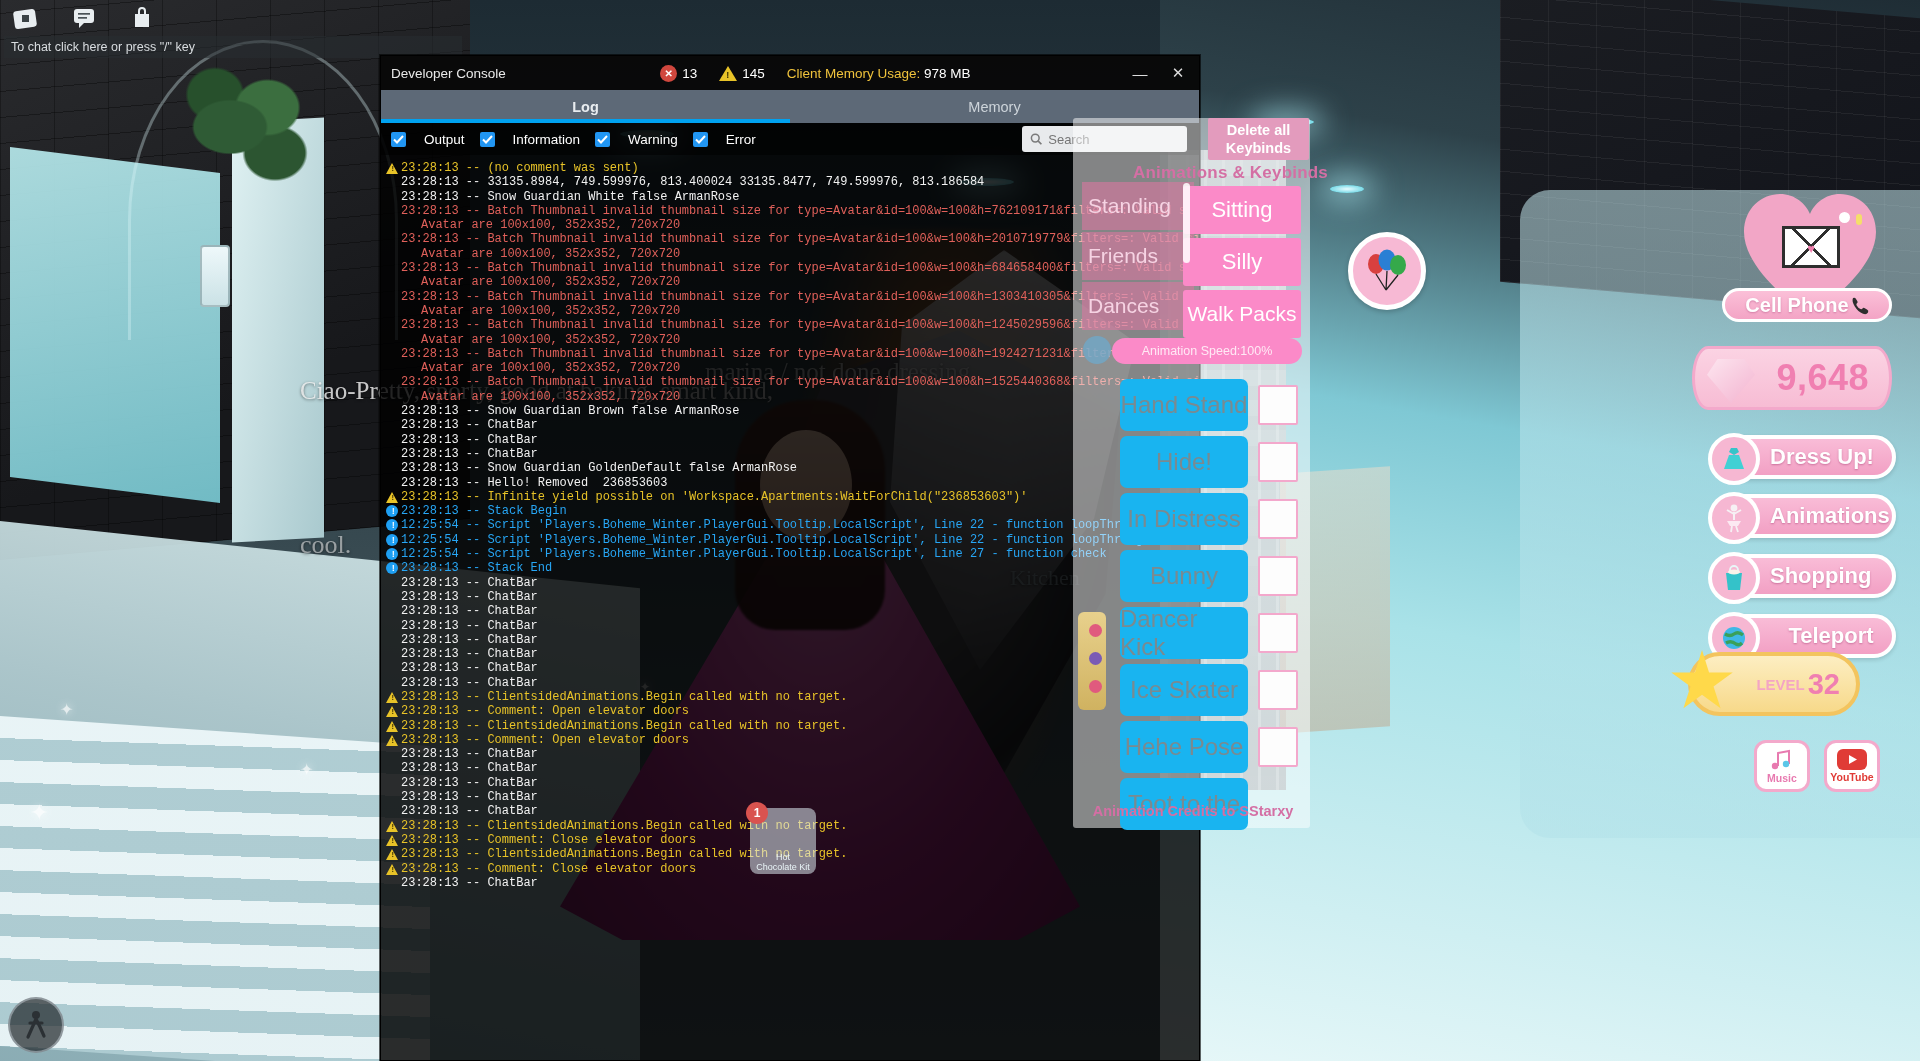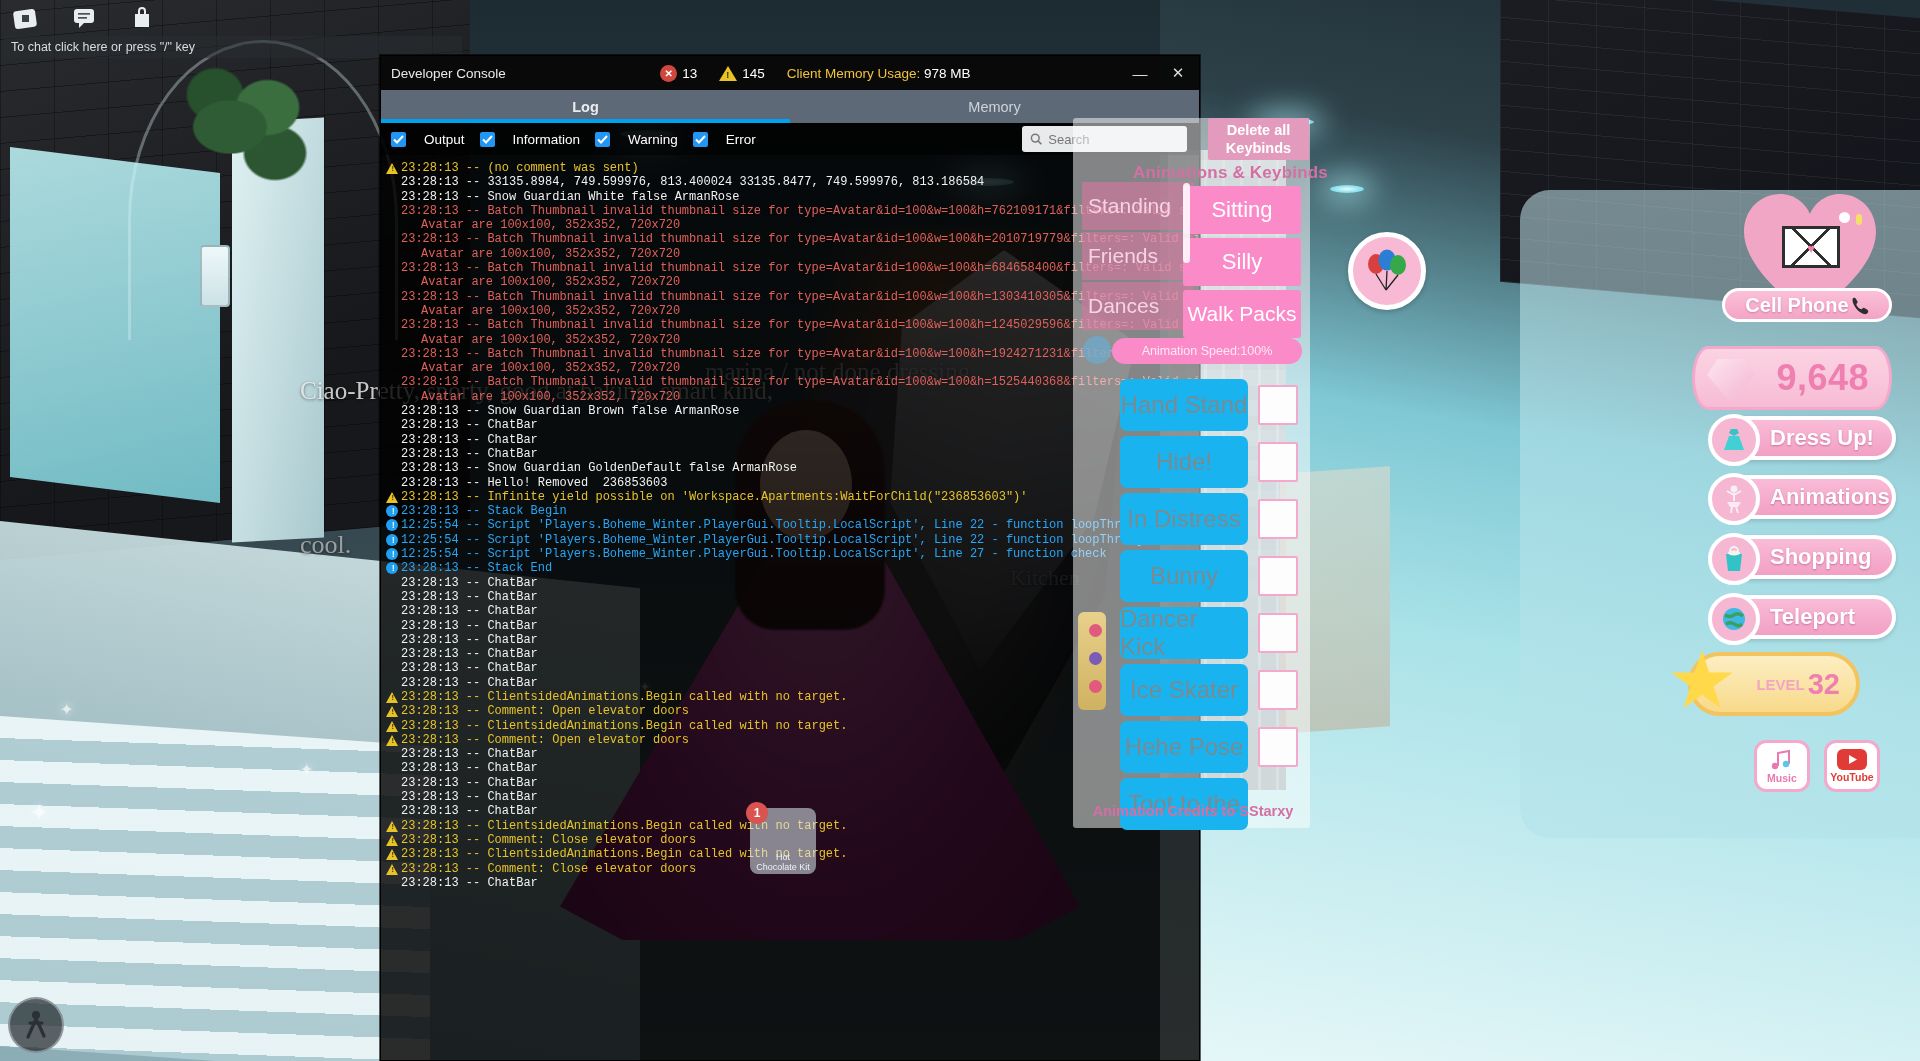--- a/index.html
+++ b/index.html
@@ -323,27 +323,28 @@
   #gem-value{color:#f07fb1;font-size:36px;font-weight:bold;letter-spacing:.5px;}
 
   .hud-btn {
     position:absolute; right:24px; width:182px; height:44px; border-radius:22px;
     background:linear-gradient(#f9bcd7,#f2a0c4);
     border:4px solid #fff;
     display:flex; align-items:center; padding-left:52px;
     color:#fff; font-size:22px; font-weight:bold;
     text-shadow:0 1px 2px rgba(170,70,120,.55);
     box-shadow:0 2px 4px rgba(0,0,0,.14);
+    margin-top:19px;
   }
   .hud-btn .bicon {
     position:absolute; left:-10px; top:-6px; width:52px;height:52px;border-radius:50%;
     background:#f6b7d2;border:4px solid #fff;display:flex;align-items:center;justify-content:center;
   }
   #btn-dressup{ top:416px; } #btn-anims{ top:475px; }
-  #btn-shop{ top:535px; } #btn-teleport{ top:595px; }
+  #btn-shop{ top:535px; } #btn-teleport{ top:595px;justify-content:center; }
 
   #level-badge {
     position:absolute; right:60px; top:652px; width:172px; height:64px;
     background:linear-gradient(#fdeec2,#f7d98a);
     border:4px solid #f3c45e; border-radius:32px;
     display:flex; align-items:center; justify-content:flex-end; padding-right:16px;
   }
   .star {
     position:absolute; left:-22px; top:-6px; width:64px;height:64px;
     background:#ffd94a;

